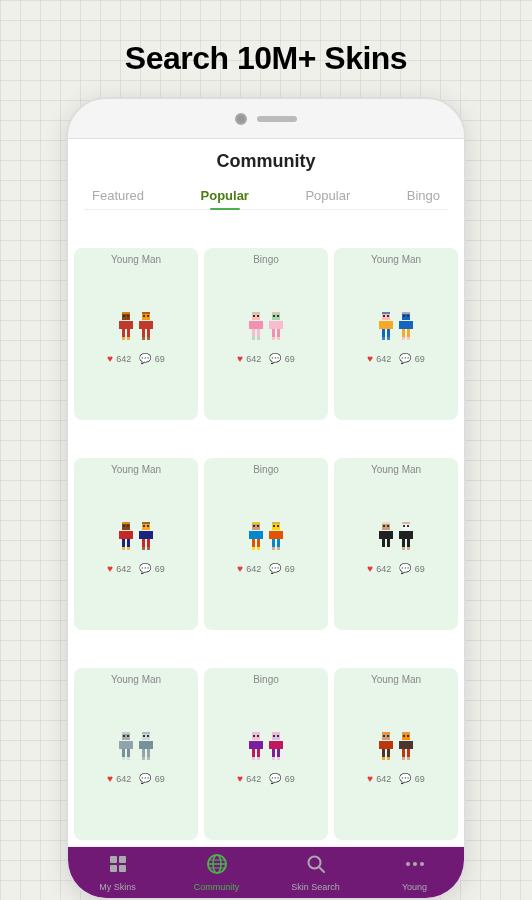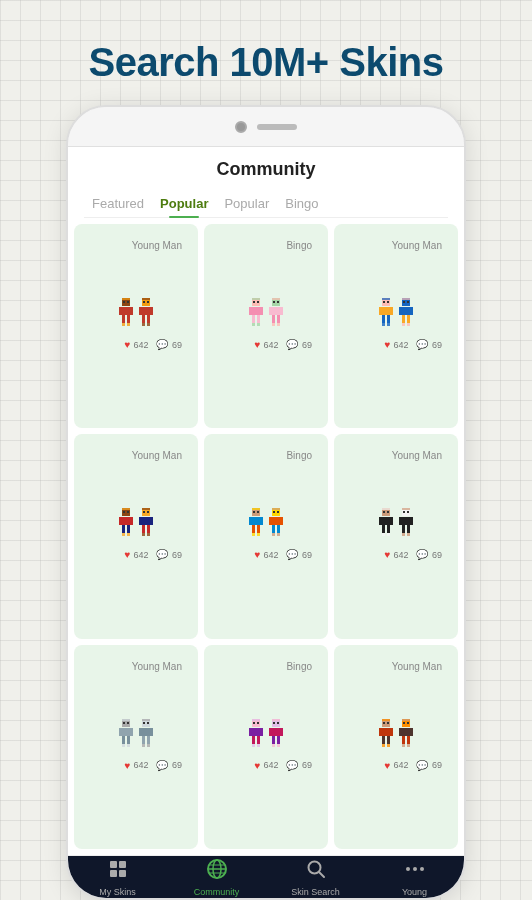--- a/index.html
+++ b/index.html
@@ -12,23 +12,23 @@
         linear-gradient(90deg, rgba(180,180,180,0.3) 1px, transparent 1px);
       background-size: 20px 20px;
       font-family: -apple-system, BlinkMacSystemFont, 'Helvetica Neue', sans-serif;
       display: flex;
       flex-direction: column;
       align-items: center;
       overflow: hidden;
     }
 
     .title-text {
-      font-size: 40px;
+      font-size: 32px;
       font-weight: 800;
-      color: #0c4a6e;
+      color: #000000;
       text-align: center;
       margin-top: 40px;
       margin-bottom: 20px;
       letter-spacing: -0.5px;
     }
 
     .phone-wrapper {
       width: 400px;
       background: #fff;
       border-radius: 40px;
@@ -84,21 +84,21 @@
 
     .screen-title {
       font-size: 18px;
       font-weight: 600;
       color: #222;
       margin-bottom: 10px;
     }
 
     .tabs {
       display: flex;
-      justify-content: flex-start;
+      justify-content: space-between;
       border-bottom: 1px solid #eee;
       padding-bottom: 0;
     }
 
     .tab {
       font-size: 13px;
       padding: 6px 8px;
       color: #aaa;
       cursor: pointer;
       position: relative;
@@ -126,24 +126,25 @@
       overflow-y: auto;
       padding: 6px;
       display: grid;
       grid-template-columns: repeat(3, 1fr);
       gap: 6px;
     }
 
     .skin-card {
       background: #e8f5e9;
       border-radius: 8px;
-      padding: 16px;
+      padding: 6px;
       display: flex;
       flex-direction: column;
-      align-items: flex-end;
+      align-items: center;
+      margin-top: 32px;
     }
 
     .skin-name {
       font-size: 10px;
       color: #888;
       margin-bottom: 4px;
       text-align: center;
     }
 
     .skin-image-area {
@@ -177,22 +178,22 @@
 
     .stat-comment {
       color: #90a4ae;
       font-size: 10px;
     }
 
     
     .bottom-nav {
       display: flex;
       border-top: 1px solid #eee;
-      background: #0f172a;
-      height: 43px;
+      background: #701a75;
+      height: 52px;
       flex-shrink: 0;
     }
 
     .nav-item {
       flex: 1;
       display: flex;
       flex-direction: column;
       align-items: center;
       justify-content: center;
       gap: 2px;

